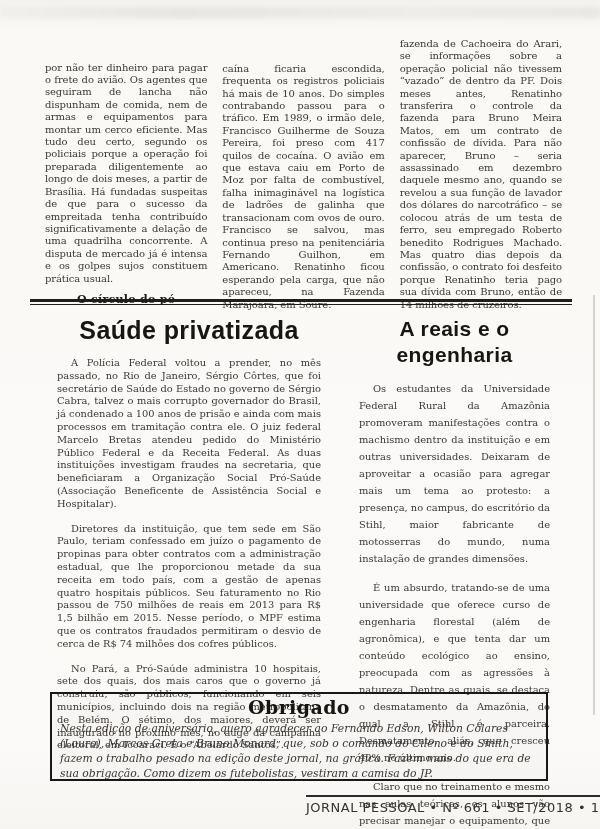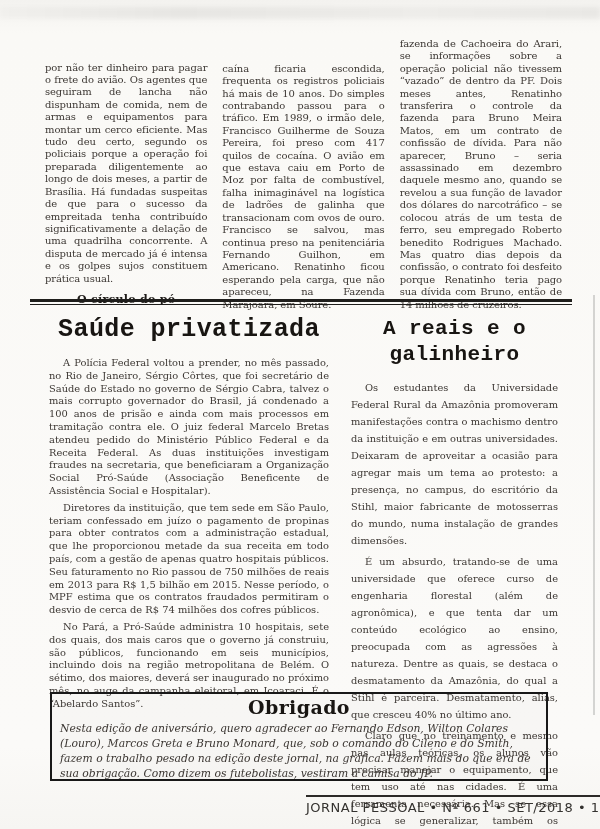--- a/index.html
+++ b/index.html
@@ -41,29 +41,29 @@
   }
 
   
   .article-left {
     position:absolute; top:316px; left:45px; width:288px;
   }
   .article-right {
     position:absolute; top:316px; left:347px; width:215px;
   }
   .headline {
-    font-family:Liberation Mono, monospace; font-weight:bold; color:#181512;
+    font-family:Liberation Sans, sans-serif; font-weight:bold; color:#181512;
     text-align:center; letter-spacing:0.4px;
   }
   .headline.big { font-size:25px; line-height:28px; margin-bottom:13px; }
   .headline.two-line { font-size:21px; line-height:26px; margin-bottom:11px; }
   .article-body { font-size:9.9px; line-height:12.8px; text-align:justify;
                   color:#3c3733; }
   .article-right .article-body { line-height:17px; }
-  .article-body p { margin:4px; text-indent:14px; }
+  .article-body p { margin:12px; text-indent:14px; }
 
   
   .thanks-box {
     position:absolute; top:692px; left:50px; width:498px; height:89px;
     border:2.5px solid #181818; background:rgba(0,0,0,0.015);
     padding:2px 8px 0; overflow:hidden;
   }
   .thanks-title {
     text-align:center; font-weight:bold; font-size:19px; line-height:23px;
     color:#181512; letter-spacing:0.4px;
@@ -116,21 +116,21 @@
     <div class="article-body">
       <p>A Polícia Federal voltou a prender, no mês passado, no Rio de Janeiro, Sérgio Côrtes, que foi secretário de Saúde do Estado no governo de Sérgio Cabra, talvez o mais corrupto governador do Brasil, já condenado a 100 anos de prisão e ainda com mais processos em tramitação contra ele. O juiz federal Marcelo Bretas atendeu pedido do Ministério Público Federal e da Receita Federal. As duas instituições investigam fraudes na secretaria, que beneficiaram a Organização Social Pró-Saúde (Associação Beneficente de Assistência Social e Hospitalar).</p>
       <p>Diretores da instituição, que tem sede em São Paulo, teriam confessado em juízo o pagamento de propinas para obter contratos com a administração estadual, que lhe proporcionou metade da sua receita em todo país, com a gestão de apenas quatro hospitais públicos. Seu faturamento no Rio passou de 750 milhões de reais em 2013 para R$ 1,5 bilhão em 2015. Nesse período, o MPF estima que os contratos fraudados permitiram o desvio de cerca de R$ 74 milhões dos cofres públicos.</p>
       <p>No Pará, a Pró-Saúde administra 10 hospitais, sete dos quais, dos mais caros que o governo já construiu, são públicos, funcionando em seis municípios, incluindo dois na região metropolitana de Belém. O sétimo, dos maiores, deverá ser inaugurado no próximo mês, no auge da campanha eleitoral, em Icoaraci. É o “Abelardo Santos”.</p>
     </div>
   </div>
 
   <div class="article-right">
     <div class="headline two-line">
       <div>A reais e o</div>
-      <div>galinheiro</div>
+      <div>engenharia</div>
     </div>
     <div class="article-body">
       <p>Os estudantes da Universidade Federal Rural da Amazônia promoveram manifestações contra o machismo dentro da instituição e em outras universidades. Deixaram de aproveitar a ocasião para agregar mais um tema ao protesto: a presença, no campus, do escritório da Stihl, maior fabricante de motosserras do mundo, numa instalação de grandes dimensões.</p>
       <p>É um absurdo, tratando-se de uma universidade que oferece curso de engenharia florestal (além de agronômica), e que tenta dar um conteúdo ecológico ao ensino, preocupada com as agressões à natureza. Dentre as quais, se destaca o desmatamento da Amazônia, do qual a Stihl é parceira. Desmatamento, aliás, que cresceu 40% no último ano.</p>
       <p>Claro que no treinamento e mesmo nas aulas teóricas, os alunos vão precisar manejar o equipamento, que tem uso até nas cidades. É uma ferramenta necessária. Mas se essa lógica se generalizar, também os fabricantes de agrotóxicos, defensivos agrícolas, aviões de semeadura e outros mais poderão reivindicar o mesmo direito. Como se trata de negócio comercial, ele deve ficar fora do portão do campus da Ufra. Como o machismo.</p>
     </div>
   </div>
 
   <div class="thanks-box">
     <div class="thanks-title">Obrigado</div>

